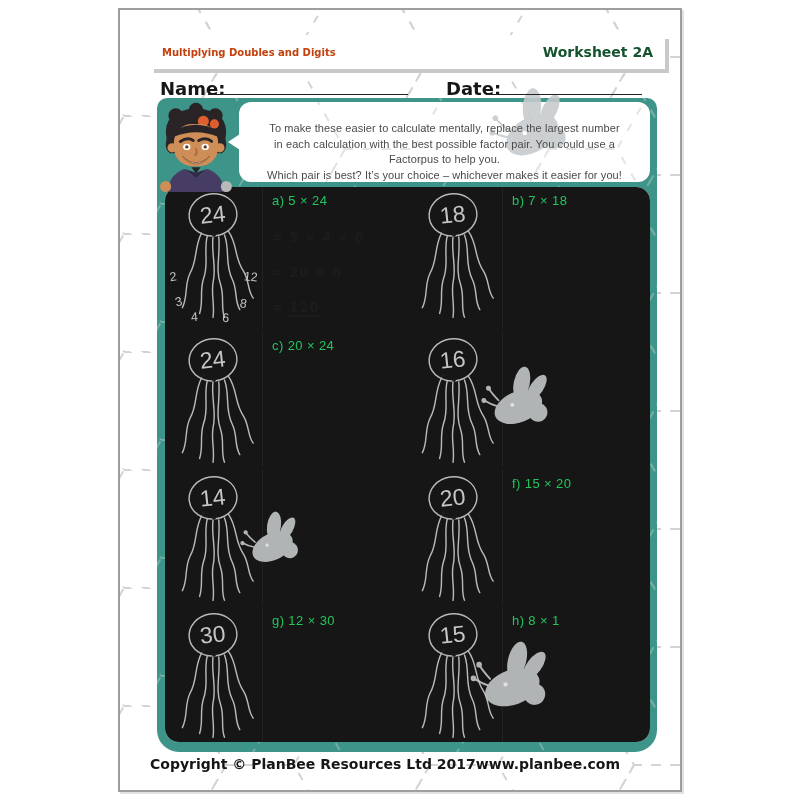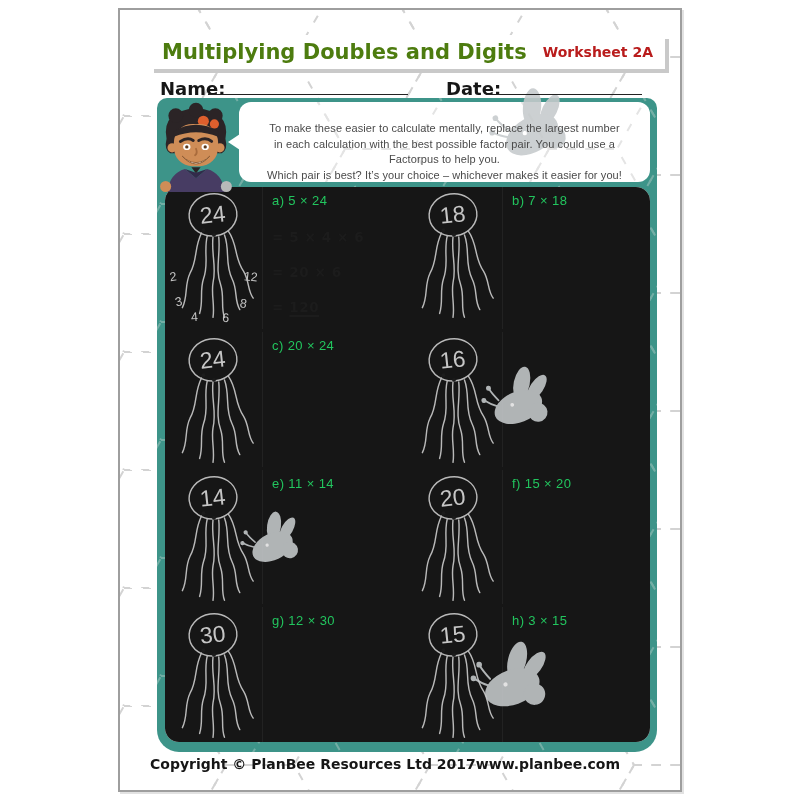--- a/index.html
+++ b/index.html
@@ -10,22 +10,22 @@
   .page { position:absolute; left:118px; top:8px; width:560px; height:780px;
           background:#fff; border:2px solid #9e9e9e; box-shadow:2px 2px 0 #e2e2e2; }
 
   .hexlayer { position:absolute; inset:0; z-index:0; pointer-events:none; }
 
   
   .title-bar { position:absolute; left:30px; top:25px; width:515px; height:34px;
                background:#fff; box-shadow:4px 4px 0 #c9c9c9; z-index:4;
                display:flex; align-items:center; justify-content:space-between;
                padding:0 12px; box-sizing:border-box; }
-  .title-main { font-family:"DejaVu Sans", sans-serif; font-weight:700; font-size:21px; color:#4d7c0f; }
-  .title-ws   { font-family:"DejaVu Sans", sans-serif; font-weight:700; font-size:14px; color:#b91c1c; }
+  .title-main { font-family:"DejaVu Sans", sans-serif; font-weight:700; font-size:10px; color:#c2410c; }
+  .title-ws   { font-family:"DejaVu Sans", sans-serif; font-weight:700; font-size:14px; color:#14532d; }
 
   .name-row { position:absolute; left:0; top:66px; width:560px; height:26px; z-index:4; }
   .nd-label { position:absolute; font-family:"DejaVu Sans", sans-serif; font-weight:700;
               font-size:18px; color:#161616; top:2px; }
   .nd-line  { position:absolute; border-bottom:1.6px solid #222; height:18px; top:0; }
 
   
   .teal-frame { position:absolute; left:37px; top:88px; width:500px; height:654px;
                 background:#3D9489; border-radius:10px 10px 22px 22px; z-index:1; overflow:hidden; }
 
@@ -291,24 +291,20 @@
       <path d="M56 50 C58 68 52 84 58 100 C62 112 58 124 62 134"></path>
       <path d="M62 48 C68 64 62 78 70 94 C76 106 72 116 78 126"></path>
       <path d="M66 44 C76 58 72 72 82 86 C88 96 86 106 92 114"></path>
     </g>
     <circle cx="40" cy="43" r="2" fill="#1c1c1c"></circle>
                 <circle cx="51" cy="48" r="2" fill="#1c1c1c"></circle>
     <text x="50" y="35" font-size="24" fill="#c6c6c6" text-anchor="middle" font-family="Liberation Sans, sans-serif" transform="rotate(-6 50 30)">14</text>
 
   </svg>
             </div>
-    <div class="work-zone">
-      <div class="prob-label">e) 11 × 14</div>
-
-    </div>
   </div>
 
   <div class="cell">
     <div class="pus-zone">
               <svg viewBox="0 0 100 140" width="96" height="134">
     <g stroke="#b9b9b9" stroke-width="1.5" fill="none" stroke-linecap="round">
       <ellipse cx="50" cy="27" rx="25" ry="22" transform="rotate(-8 50 27)"></ellipse>
       <path d="M38 46 C30 62 34 74 26 88 C20 100 24 112 18 124"></path>
       <path d="M44 49 C40 66 46 78 40 94 C36 106 40 118 36 130"></path>
       <path d="M50 50 C48 68 54 82 50 98 C48 110 52 122 50 134"></path>
@@ -364,21 +360,21 @@
       <path d="M62 48 C68 64 62 78 70 94 C76 106 72 116 78 126"></path>
       <path d="M66 44 C76 58 72 72 82 86 C88 96 86 106 92 114"></path>
     </g>
     <circle cx="40" cy="43" r="2" fill="#1c1c1c"></circle>
                 <circle cx="51" cy="48" r="2" fill="#1c1c1c"></circle>
     <text x="50" y="35" font-size="24" fill="#c6c6c6" text-anchor="middle" font-family="Liberation Sans, sans-serif" transform="rotate(-6 50 30)">15</text>
 
   </svg>
             </div>
     <div class="work-zone">
-      <div class="prob-label">h) 3 × 15</div>
+      <div class="prob-label">h) 8 × 1</div>
 
     </div>
   </div>
 </div>
     </div>
 
     <div class="footer">
       <span>Copyright © PlanBee Resources Ltd 2017</span>
       <span>www.planbee.com</span>
     </div>

